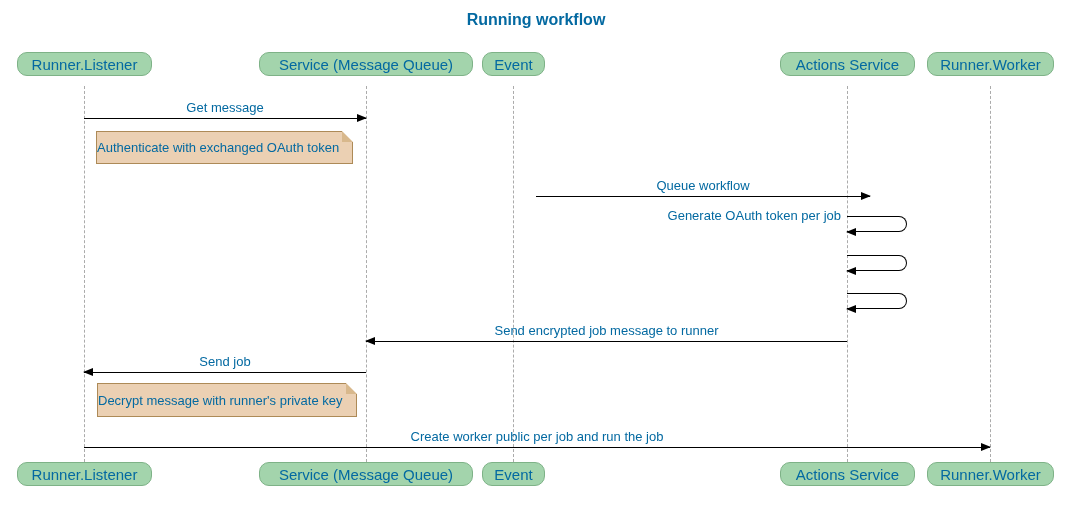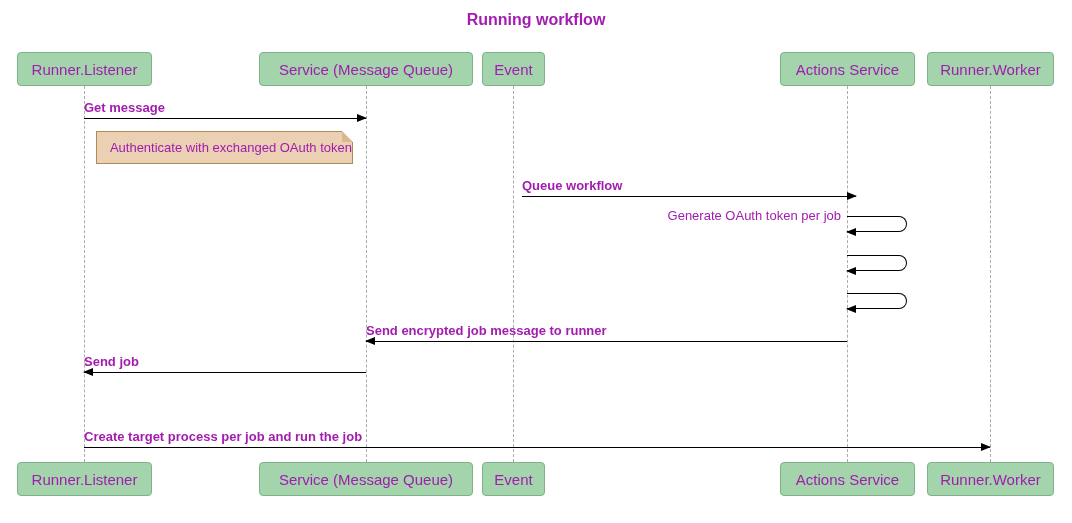--- a/index.html
+++ b/index.html
@@ -2,57 +2,57 @@
 <html style="--actor-fill: #A3D4AC; --actor-border: #7EB287; --note-fill: #EBD0B3; --note-border: #AD8A57; --lifeline: #ABABAB; --message: #000000;"><head>
 <meta charset="utf-8">
 <style>
   html, body { margin: 0; padding: 0; background: #ffffff; }
   .canvas {
     position: relative;
     width: 1072px;
     height: 523px;
     background: #ffffff;
     font-family: "Liberation Sans", sans-serif;
-    color: #a21caf;
+    color: #0369a1;
     overflow: hidden;
   }
   .title {
     position: absolute;
     top: 11px; left: 0; width: 100%;
     text-align: center;
     font-size: 16px;
     font-weight: bold;
   }
   .lifeline {
     position: absolute;
     top: 86px;
     height: 376px;
     width: 0;
     border-left: 1px dashed var(--lifeline, #aaaaaa);
   }
   .actor {
     position: absolute;
-    height: 34px;
+    height: 24px;
     background: var(--actor-fill, #A3D4AC);
     border: 1px solid var(--actor-border, #7EB287);
-    border-radius: 4px;
+    border-radius: 10px;
     display: flex;
     align-items: center;
     justify-content: center;
     font-size: 15px;
     box-sizing: border-box;
   }
   .actor.top { top: 52px; }
   .actor.bottom { top: 462px; }
   .msg { position: absolute; }
   .mlabel {
     font-size: 13px;
     line-height: 14px;
+    text-align: center;
     white-space: nowrap;
-    font-weight: bold;
   }
   .mline {
     position: relative;
     margin-top: 3px;
     width: 100%;
     height: 0;
     border-top: 1px solid var(--message, #000);
   }
   .mline.arr-r::after {
     content: "";
@@ -98,21 +98,21 @@
     border-top: 4px solid transparent;
     border-bottom: 4px solid transparent;
     border-right: 10px solid var(--message, #000);
   }
   .note {
     position: absolute;
     background: var(--note-fill, #EBD0B3);
     border: 1px solid var(--note-border, #AD8A57);
     display: flex;
     align-items: center;
-    justify-content: flex-end;
+    justify-content: flex-start;
     font-size: 13px;
     white-space: nowrap;
     box-sizing: border-box;
   }
   .note .fold {
     position: absolute;
     top: -1px; right: -1px;
     width: 0; height: 0;
     border-style: solid;
     border-width: 0 11px 11px 0;
@@ -151,21 +151,21 @@
   <div class="msg" style="left:84px;top:101px;width:282px">
     <div class="mlabel">Get message</div>
     <div class="mline arr-r"></div>
   </div>
 
   <div class="note" style="left:96px;top:131px;width:257px;height:33px">
     <span>Authenticate with exchanged OAuth token</span>
     <span class="fold"></span>
   </div>
 
-  <div class="msg" style="left:522px;top:179px;width:334px">
+  <div class="msg" style="left:536px;top:179px;width:334px">
     <div class="mlabel">Queue workflow</div>
     <div class="mline arr-r"></div>
   </div>
 
   <div class="self-label" style="top:208px">Generate OAuth token per job</div>
   <div class="loop" style="top:216px"></div>
 
   <div class="loop" style="top:255px"></div>
 
   <div class="loop" style="top:293px"></div>
@@ -173,23 +173,27 @@
   <div class="msg" style="left:84px;top:355px;width:282px">
     <div class="mlabel">Send job</div>
     <div class="mline arr-l"></div>
   </div>
 
   <div class="msg" style="left:366px;top:324px;width:481px">
     <div class="mlabel">Send encrypted job message to runner</div>
     <div class="mline arr-l"></div>
   </div>
 
+  <div class="note" style="left:97px;top:383px;width:260px;height:34px">
+    <span>Decrypt message with runner's private key</span>
+    <span class="fold"></span>
+  </div>
 
   <div class="msg" style="left:84px;top:430px;width:906px">
-    <div class="mlabel">Create target process per job and run the job</div>
+    <div class="mlabel">Create worker public per job and run the job</div>
     <div class="mline arr-r"></div>
   </div>
 
   <div class="actor bottom" style="left:17px;width:135px">
       <span>Runner.Listener</span>
     </div>
   <div class="actor bottom" style="left:259px;width:214px">
       <span>Service (Message Queue)</span>
     </div>
   <div class="actor bottom" style="left:482px;width:63px">

